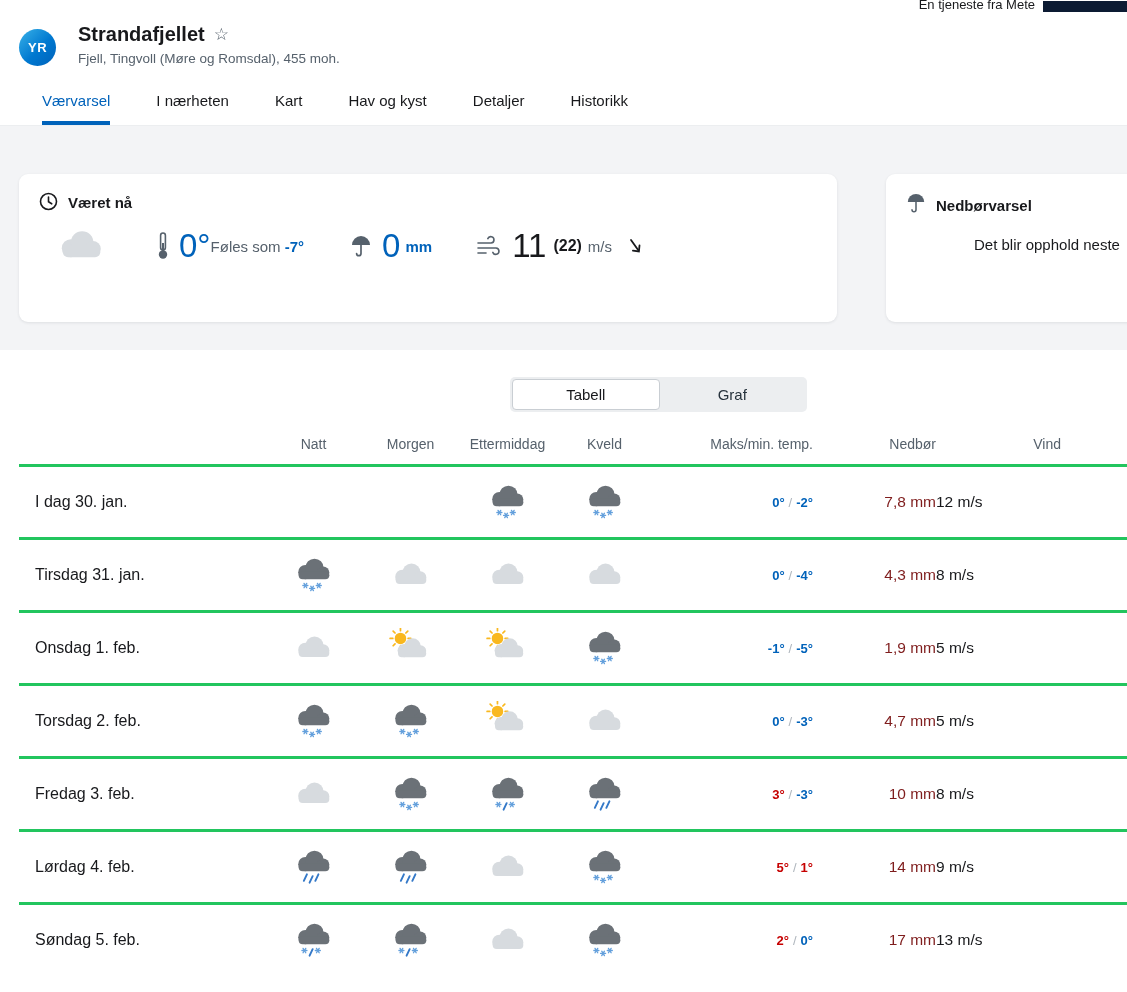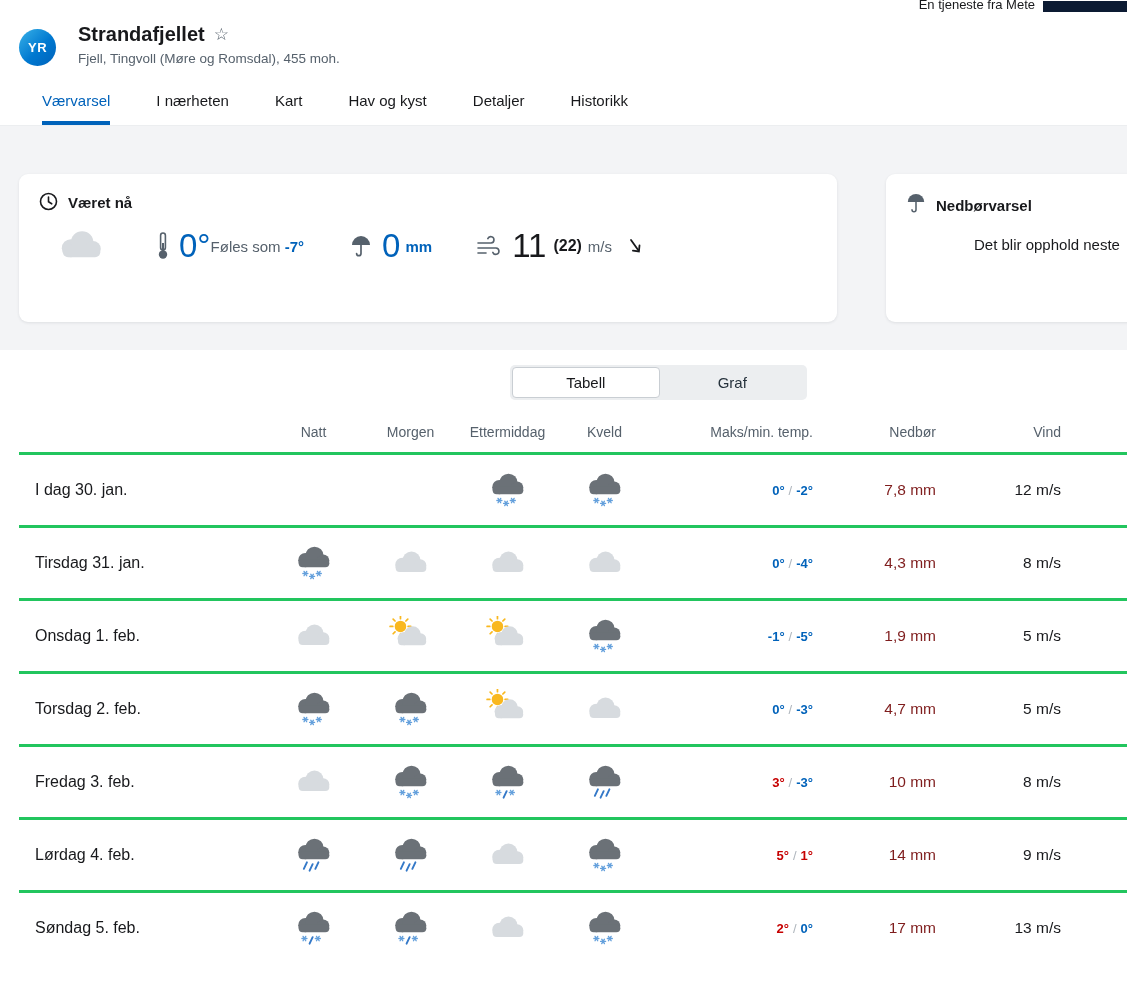--- a/index.html
+++ b/index.html
@@ -34,37 +34,37 @@
   .blue{color:#0062ba}
   .red{color:#c60000}
   .feels{font-size:15px;color:#56616c;}
   .feels b{color:#0062ba;font-weight:bold}
   .unit{font-size:15px;margin-left:5px}
   .gust{font-size:16px;font-weight:bold;margin-left:7px}
   .wind-unit{font-size:15px;color:#56616c;margin-left:6px}
   .precip-text{font-size:15px;color:#18191c;margin:22px 0 0 68px;white-space:nowrap}
 
   
-  .toggle{margin:15px 0 0 510px;width:297px;height:35px;background:#eceef0;border-radius:5px;padding:2px;display:flex}
+  .toggle{margin:27px 0 0 510px;width:297px;height:35px;background:#eceef0;border-radius:5px;padding:2px;display:flex}
   .toggle-btn{flex:1;display:flex;align-items:center;justify-content:center;font-size:15px;color:#26323c;border-radius:4px;cursor:pointer}
   .toggle-btn.selected{background:#fff;border:1px solid #c9ced3;color:#18191c}
 
   
   .table{margin:24px 16px 0 19px;width:1108px}
   .thead,.row{display:grid;grid-template-columns:246px 97px 97px 97px 97px 160px 123px 125px;align-items:center}
   .thead{font-size:14px;color:#56616c;padding-bottom:12px}
   .thead .c{text-align:center}
   .thead .r{text-align:right}
   .row{height:73px;border-top:3px solid #22c55e;cursor:pointer}
   .day{font-size:16px;color:#18191c;padding-left:16px}
   .icell{display:flex;justify-content:center;align-items:center}
   .tempcell{text-align:right;font-size:13px;font-weight:bold}
   .tempcell .sep{color:#aeb5bc;font-weight:400;margin:0 4px}
   .precipcell{text-align:right;font-size:15.5px;color:#7f1d1d}
-  .windcell{text-align:right;font-size:15.5px;color:#18191c}
+  .windcell{text-align:left;font-size:15.5px;color:#18191c}
 
   svg{display:block}
   .mini-icon{flex:0 0 auto}
 </style>
 </head>
 <body>
 
 <div class="banner">
   <span>En tjeneste fra Mete</span>
   <span class="banner-dark"></span>

